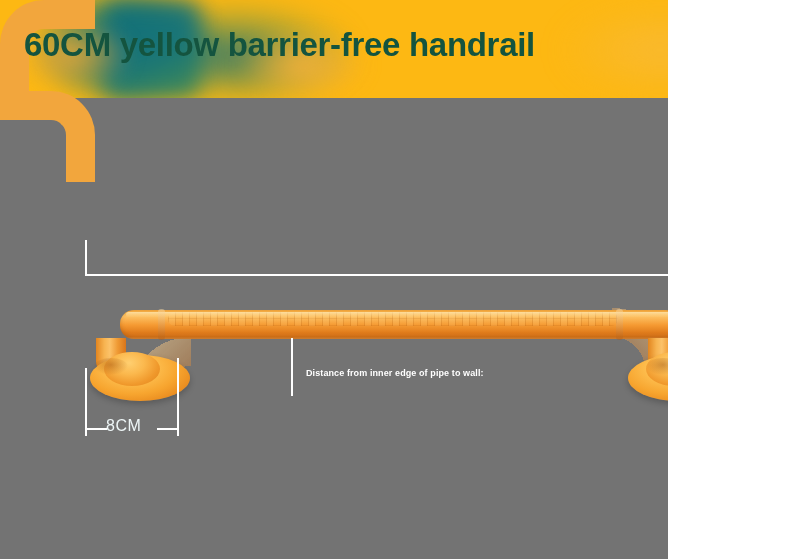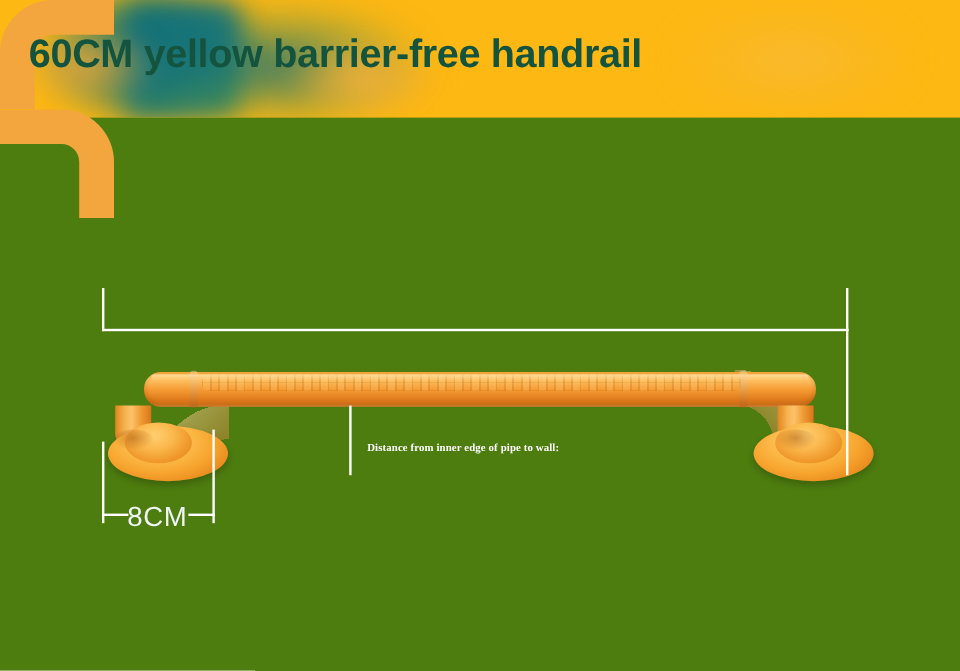--- a/index.html
+++ b/index.html
@@ -2,24 +2,24 @@
 <html><head>
 <meta charset="utf-8">
 <style>
   html, body {
     margin: 0;
     padding: 0;
     background: #ffffff;
   }
   #stage {
     position: relative;
-    width: 800px;
+    width: 668px;
     height: 559px;
     overflow: hidden;
-    background: #4d7c0f;
+    background: #737373;
     font-family: "Liberation Sans", sans-serif;
     -webkit-font-smoothing: antialiased;
   }
 
   
   #header-banner {
     position: absolute;
     left: 0; top: 0;
     width: 800px;
     height: 98px;
@@ -110,32 +110,31 @@
     font-size: 30px;
     letter-spacing: 0.5px;
   }
   #label-45cm {
     left: 470px; top: 357px;
     font-size: 30px;
     letter-spacing: 0.5px;
   }
   #label-8cm {
     left: 106px; top: 417px;
-    font-size: 23px;
+    font-size: 16px;
     letter-spacing: 0.5px;
   }
   #label-wall-note {
     position: absolute;
     left: 306px; top: 368px;
     font-size: 9px;
     font-weight: bold;
     color: #ffffff;
     white-space: nowrap;
     letter-spacing: .1px;
-    font-family: Liberation Serif, serif;
   }
 
   
   #handrail { position: absolute; left: 0; top: 0; width: 800px; height: 559px; }
 
   
   #grip-bar {
     position: absolute;
     left: 120px; top: 310px;
     width: 560px; height: 29px;

